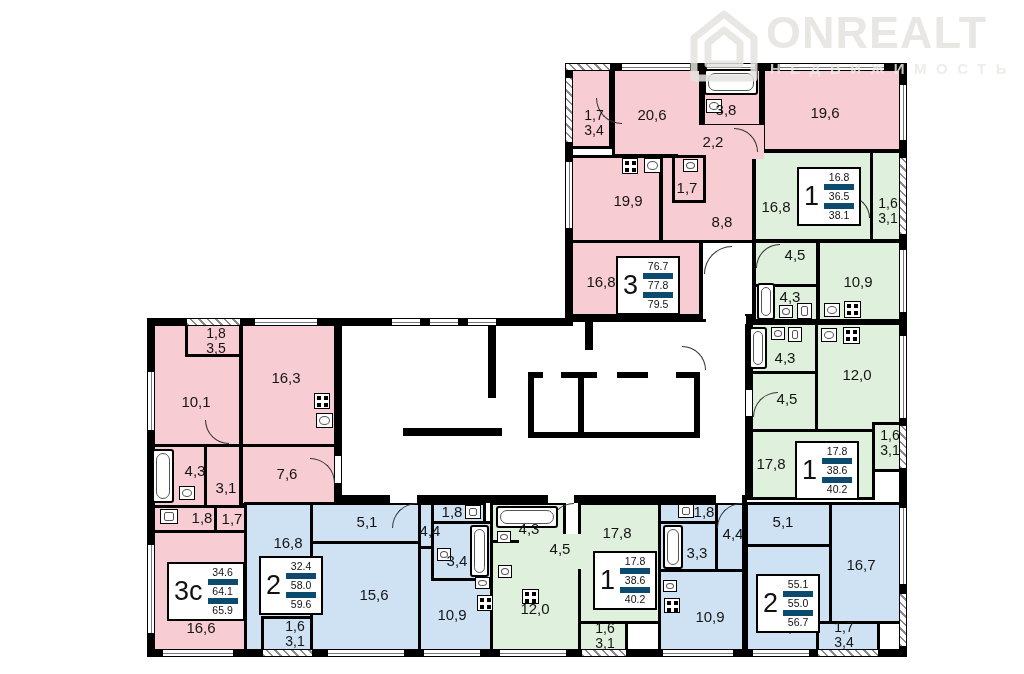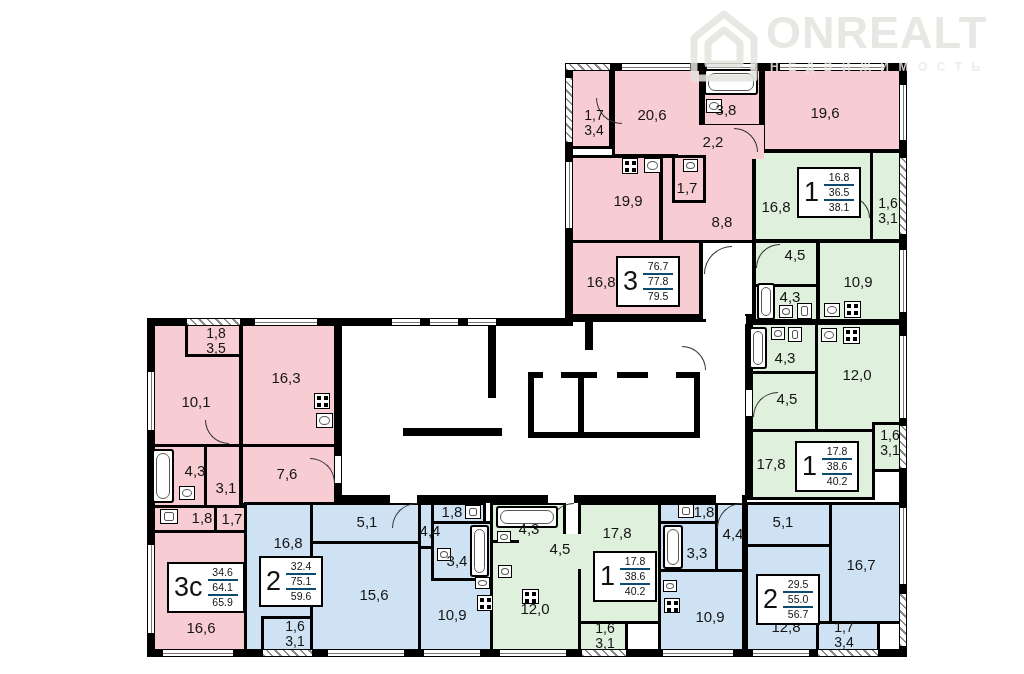--- a/index.html
+++ b/index.html
@@ -19,39 +19,39 @@
         background-image:linear-gradient(90deg,#777,#777);background-size:1px 100%;background-position:center;background-repeat:no-repeat;}
   .bandh{position:absolute;height:8px;z-index:4;background:repeating-linear-gradient(45deg,#8a8a8a 0 1.5px,#fff 1.5px 6px);border-top:1px solid #000;border-bottom:1px solid #000;box-sizing:border-box;}
   .bandv{position:absolute;width:8px;z-index:4;background:repeating-linear-gradient(45deg,#8a8a8a 0 1.5px,#fff 1.5px 6px);border-left:1px solid #000;border-right:1px solid #000;box-sizing:border-box;}
   .gap{position:absolute;background:#fff;z-index:4;}
   .lbl{position:absolute;transform:translate(-50%,-50%);font-size:15px;white-space:nowrap;z-index:6;color:#141414;}
   .lbl2{position:absolute;font-size:14px;line-height:15px;z-index:6;color:#141414;text-align:center;transform:translate(-50%,0);}
   .aptbox{position:absolute;background:#fff;border:2px solid #000;display:flex;align-items:center;gap:5px;padding:2px 5px;z-index:6;}
   .apt-type{font-size:27px;font-weight:400;}
   .apt-vals{display:flex;flex-direction:column;font-size:10.5px;line-height:13px;text-align:center;min-width:30px;}
   .apt-vals i{font-style:normal;padding:0 2px;}
-  .apt-vals i.u{border-bottom:2px solid #0c4a6e;}
+  .apt-vals i.u{border-bottom:6px solid #0c4a6e;}
   .tub{position:absolute;background:#fff;border:2px solid #000;border-radius:3px;z-index:5;box-sizing:border-box;}
   .tub::after{content:"";position:absolute;inset:2px;border:1px solid #555;border-radius:7px;}
   .sink{position:absolute;background:#fff;border:1.5px solid #000;z-index:5;box-sizing:border-box;}
   .sink::after{content:"";position:absolute;inset:2px;border:1px solid #555;border-radius:50%;}
   .stove{position:absolute;background:#fff;border:1.5px solid #000;z-index:5;box-sizing:border-box;}
   .stove::before{content:"";position:absolute;width:4px;height:4px;background:#000;left:2px;top:2px;
         box-shadow:7px 0 0 #000,0 7px 0 #000,7px 7px 0 #000;}
   .wcicon{position:absolute;background:#fff;border:1.5px solid #000;z-index:5;box-sizing:border-box;}
   .wcicon::after{content:"";position:absolute;inset:2px 3px;border:1px solid #555;border-radius:2px;}
   .arc{position:absolute;z-index:4;box-sizing:border-box;}
   .arc.tl{border-top:1.5px solid #333;border-left:1.5px solid #333;border-top-left-radius:100%;}
   .arc.tr{border-top:1.5px solid #333;border-right:1.5px solid #333;border-top-right-radius:100%;}
   .arc.bl{border-bottom:1.5px solid #333;border-left:1.5px solid #333;border-bottom-left-radius:100%;}
   #title{position:absolute;left:232px;top:122px;width:256px;text-align:center;font-size:31px;line-height:38px;z-index:2;color:#000;}
   #watermark{position:absolute;left:688px;top:8px;width:330px;display:flex;align-items:flex-start;gap:6px;z-index:8;opacity:.85;pointer-events:none;}
   #wm-text{display:flex;flex-direction:column;}
   #wm-brand{font-size:45px;font-weight:800;letter-spacing:1px;color:#e6e3df;line-height:50px;}
-  #wm-sub{font-size:12px;font-weight:700;letter-spacing:9.5px;color:#eceae6;margin-top:2px;padding-left:4px;}
+  #wm-sub{font-size:15px;font-weight:700;letter-spacing:9.5px;color:#eceae6;margin-top:2px;padding-left:4px;}
 </style>
 </head>
 <body>
 
 <div id="plan">
 
 
   <div class="room pink" style="left:565px;top:65px;width:47px;height:84px"></div>
   <div class="room pink" style="left:612px;top:65px;width:90px;height:92px"></div>
   <div class="room pink" style="left:702px;top:65px;width:60px;height:62px"></div>
@@ -318,36 +318,36 @@
     <span class="apt-vals">
       <i class="u">34.6</i>
       <i class="u">64.1</i>
       <i>65.9</i>
     </span>
   </div>
   <div class="aptbox" style="left:259px;top:556px">
     <span class="apt-type">2</span>
     <span class="apt-vals">
       <i class="u">32.4</i>
-      <i class="u">75.1</i>
+      <i class="u">58.0</i>
       <i>59.6</i>
     </span>
   </div>
   <div class="aptbox" style="left:593px;top:551px">
     <span class="apt-type">1</span>
     <span class="apt-vals">
       <i class="u">17.8</i>
       <i class="u">38.6</i>
       <i>40.2</i>
     </span>
   </div>
   <div class="aptbox" style="left:756px;top:574px">
     <span class="apt-type">2</span>
     <span class="apt-vals">
-      <i class="u">29.5</i>
+      <i class="u">55.1</i>
       <i class="u">55.0</i>
       <i>56.7</i>
     </span>
   </div>
 
   <div id="watermark">
     <svg width="72" height="76" viewBox="0 0 72 76">
       <path d="M36 6 L66 30 L66 70 L6 70 L6 30 Z M36 22 L52 35 L52 56 L20 56 L20 35 Z" fill="none" stroke="#e6e3df" stroke-width="7" stroke-linejoin="round"></path>
     </svg>
     <div id="wm-text">

